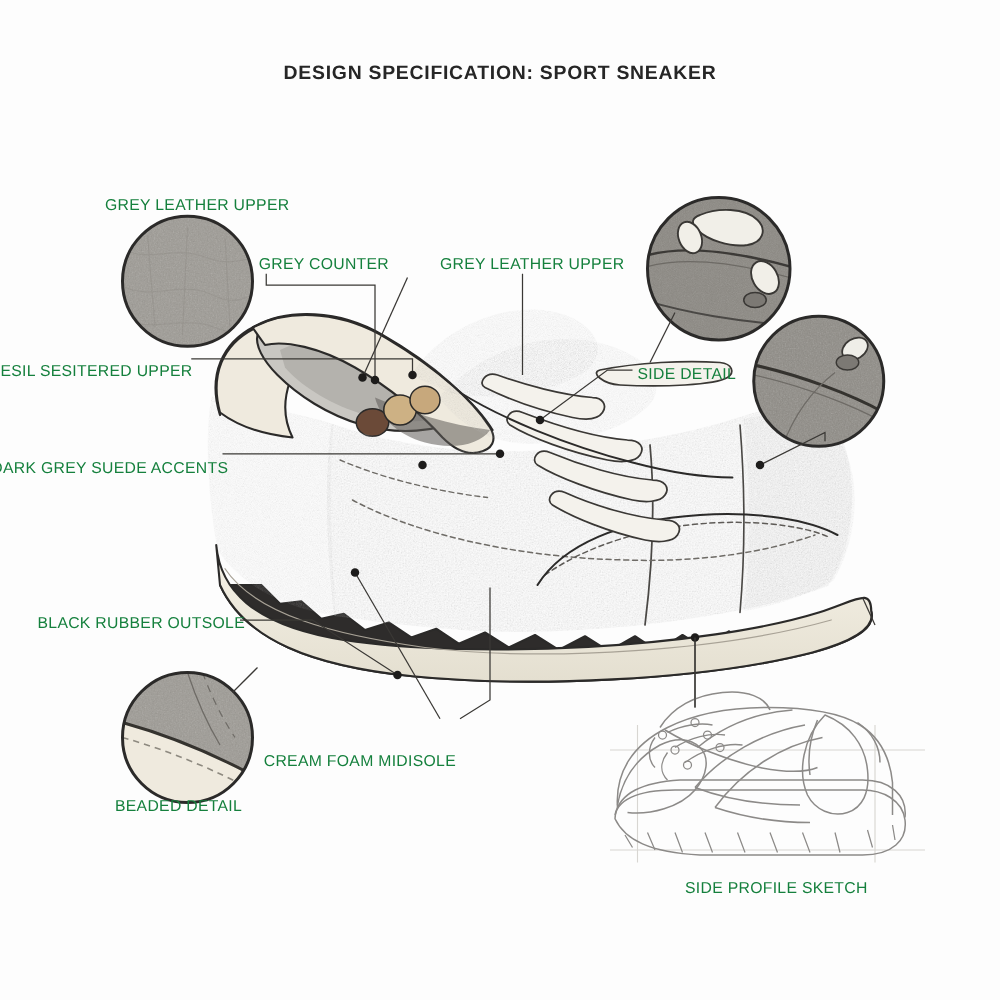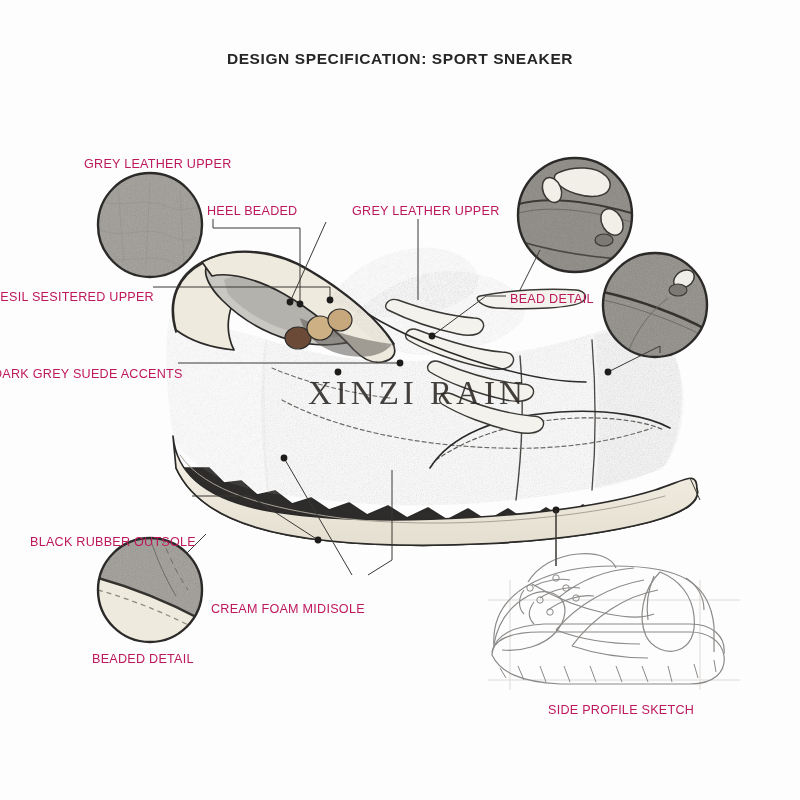--- a/index.html
+++ b/index.html
@@ -8,21 +8,21 @@
     background:#fdfdfd;
     font-family:"Liberation Sans","DejaVu Sans",sans-serif;
   }
   #stage{position:absolute;inset:0;width:800px;height:800px;}
   .title{
     position:absolute;left:0;top:50px;width:800px;text-align:center;
     font-size:15.5px;font-weight:700;letter-spacing:.6px;color:#262626;
   }
   .lbl{
     position:absolute;font-size:12.6px;letter-spacing:.25px;
-    color:#be185d;white-space:nowrap;
+    color:#15803d;white-space:nowrap;
   }
   .watermark{
     position:absolute;left:308px;top:375px;
     font-family:"Liberation Serif","DejaVu Serif",serif;
     font-size:33px;letter-spacing:4px;color:#2b2724;opacity:.88;
     pointer-events:none;
   }
   svg{position:absolute;left:0;top:0;width:800px;height:800px;overflow:visible;}
 </style>
 </head>
@@ -278,26 +278,25 @@
         <circle cx="540" cy="600" r="3.2"></circle>
           <circle cx="550" cy="612" r="3.2"></circle>
       </g>
       <path d="M654 576 C 648 590, 646 606, 648 620"></path>
       <path d="M686 578 C 698 586, 704 598, 704 610"></path>
     </g>
 
     <path d="M556 566 L 556 510" stroke="#3a3835" stroke-width="1" fill="none"></path>
   </svg>
 
-  <div class="watermark">XINZI RAIN</div>
 
   <div class="lbl" style="left:84px;top:157px;">GREY LEATHER UPPER</div>
-  <div class="lbl" style="left:207px;top:204px;">HEEL BEADED</div>
+  <div class="lbl" style="left:207px;top:204px;">GREY COUNTER</div>
   <div class="lbl" style="left:352px;top:204px;">GREY LEATHER UPPER</div>
   <div class="lbl" style="left:-9px;top:290px;">RESIL SESITERED UPPER</div>
-  <div class="lbl" style="left:510px;top:292px;">BEAD DETAIL</div>
+  <div class="lbl" style="left:510px;top:292px;">SIDE DETAIL</div>
   <div class="lbl" style="left:-7px;top:367px;">DARK GREY SUEDE ACCENTS</div>
-  <div class="lbl" style="left:30px;top:491px;margin-top:44px;">BLACK RUBBER OUTSOLE</div>
+  <div class="lbl" style="left:30px;top:491px;">BLACK RUBBER OUTSOLE</div>
   <div class="lbl" style="left:211px;top:602px;">CREAM FOAM MIDISOLE</div>
-  <div class="lbl" style="left:92px;top:638px;margin-top:14px;">BEADED DETAIL</div>
+  <div class="lbl" style="left:92px;top:638px;">BEADED DETAIL</div>
   <div class="lbl" style="left:548px;top:703px;">SIDE PROFILE SKETCH</div>
 
 </div>
 
 </body></html>

